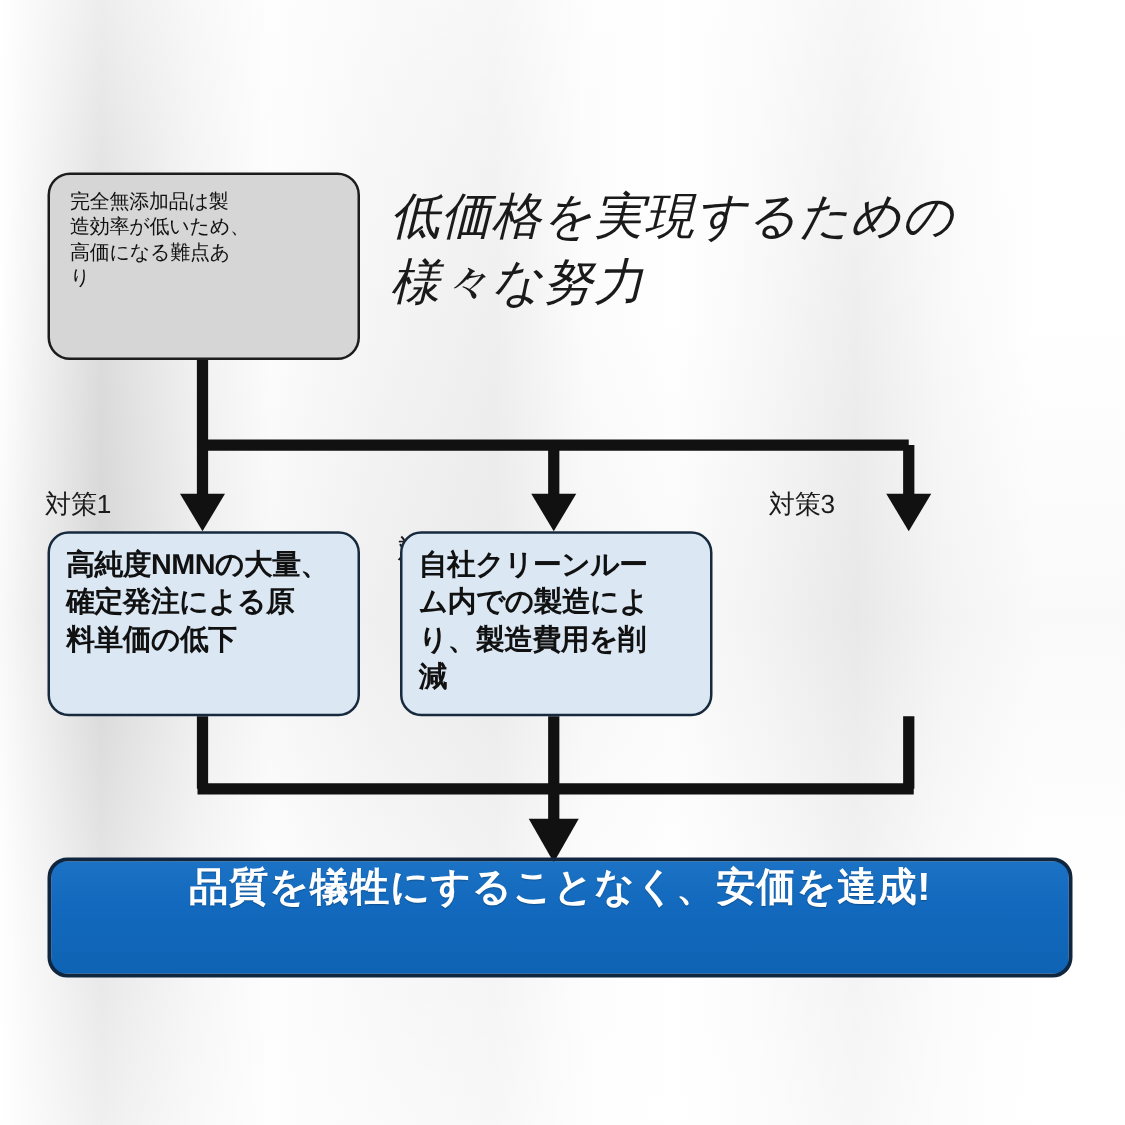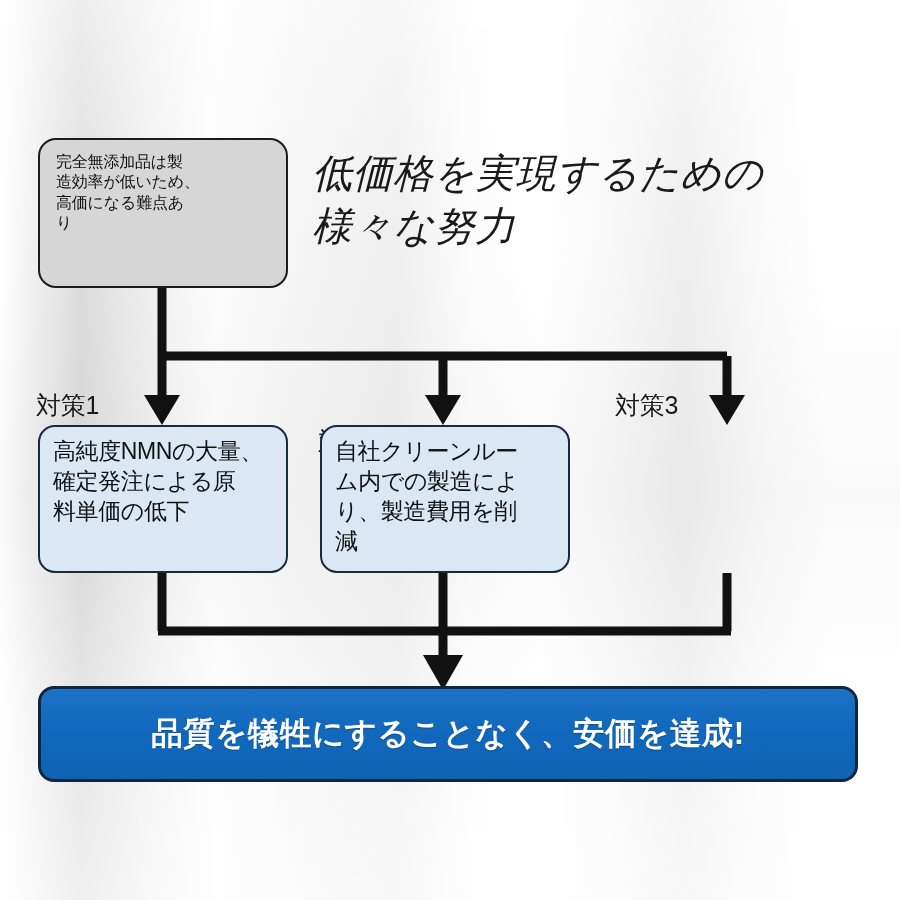--- a/index.html
+++ b/index.html
@@ -95,48 +95,49 @@
     padding: 10px 8px 10px 13px;
     top: 425px;
     width: 250px;
     height: 148px;
   }
   .measure-box .node-text {
     font-size: 23px;
     line-height: 1.3;
     color: #111;
     letter-spacing: -0.4px;
+    font-weight: bold;
   }
   #box-m1 { left: 38px; }
   #box-m2 { left: 320px; }
   #box-m3 { left: 605px; }
 
   .measure-label {
     position: absolute;
     top: 389px;
-    font-size: 25px;
+    font-size: 21px;
     color: #1b1b1b;
     letter-spacing: -0.3px;
   }
   #label-m1 { left: 36px; }
   #label-m2 { left: 318px; margin-top: 36px; }
   #label-m3 { left: 615px; }
 
   #banner {
     position: absolute;
     left: 38px;
     top: 686px;
     width: 820px;
     height: 96px;
     box-sizing: border-box;
     background: linear-gradient(to bottom, #1c72c4 0%, #1269bd 40%, #0f63b4 100%);
     border: 3px solid #10263f;
     border-radius: 16px;
     display: flex;
-    align-items: center;
+    align-items: flex-start;
     justify-content: center;
   }
   #banner .node-text {
     font-size: 31.5px;
     font-weight: bold;
     color: #ffffff;
     letter-spacing: 0.5px;
     text-shadow: 0 1px 1px rgba(0,0,0,0.25);
   }
 

